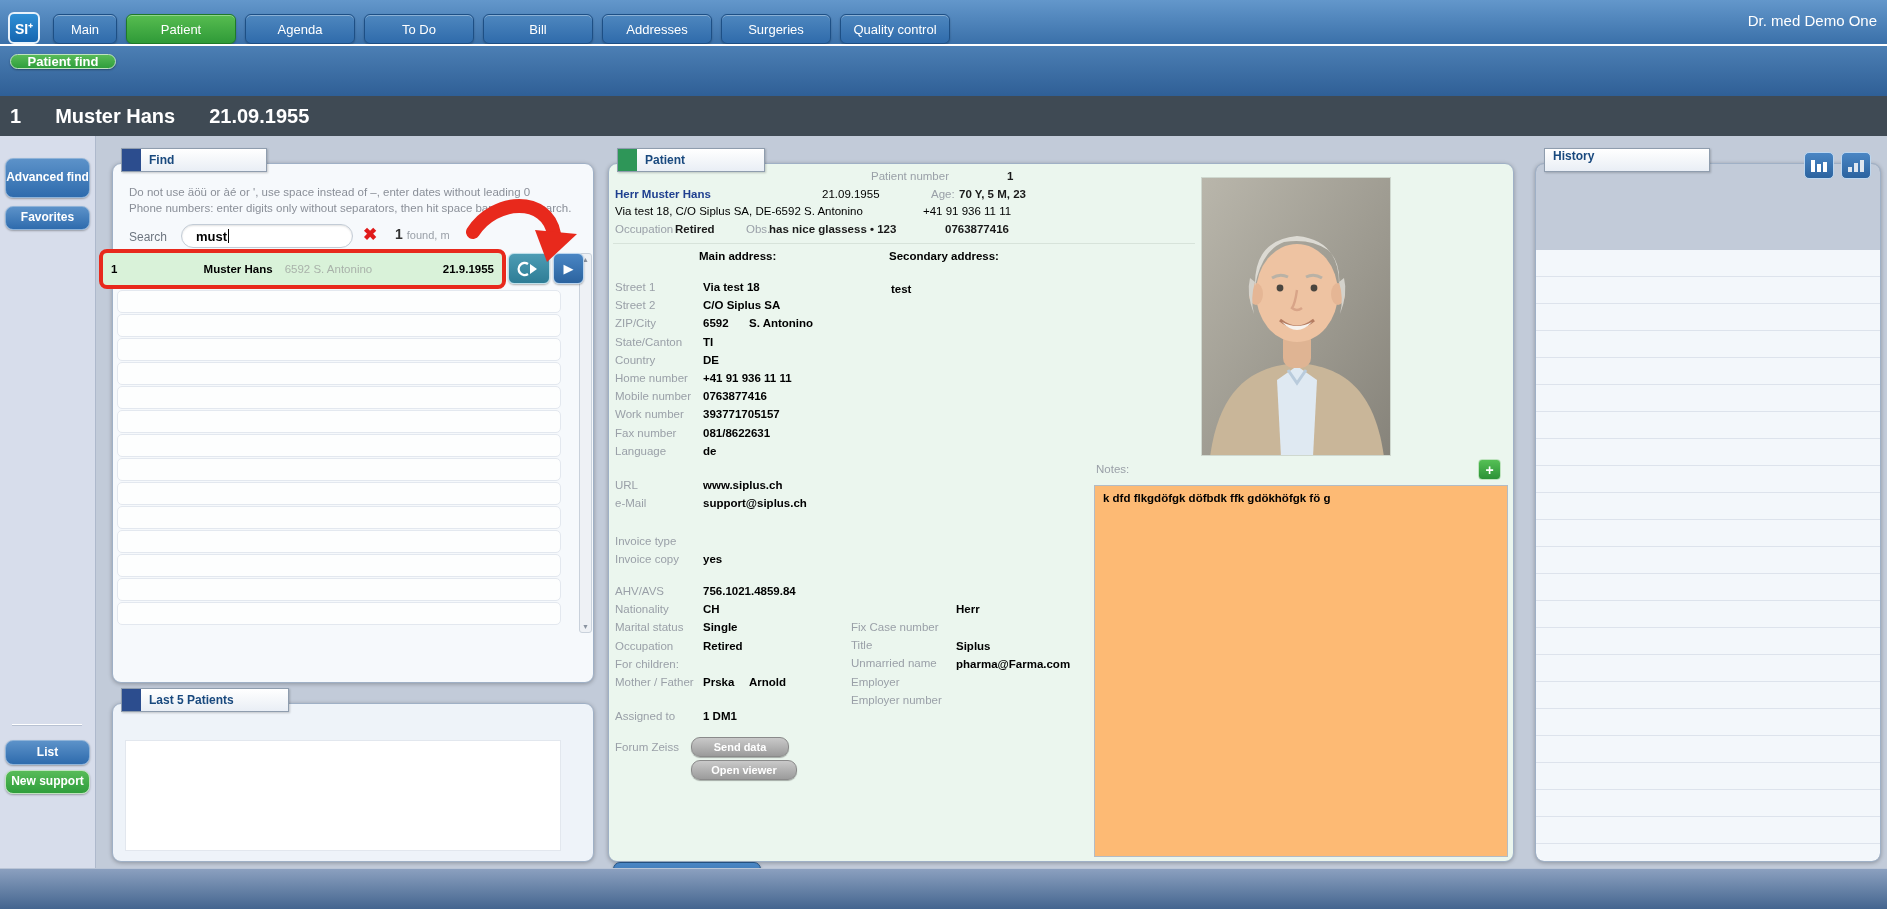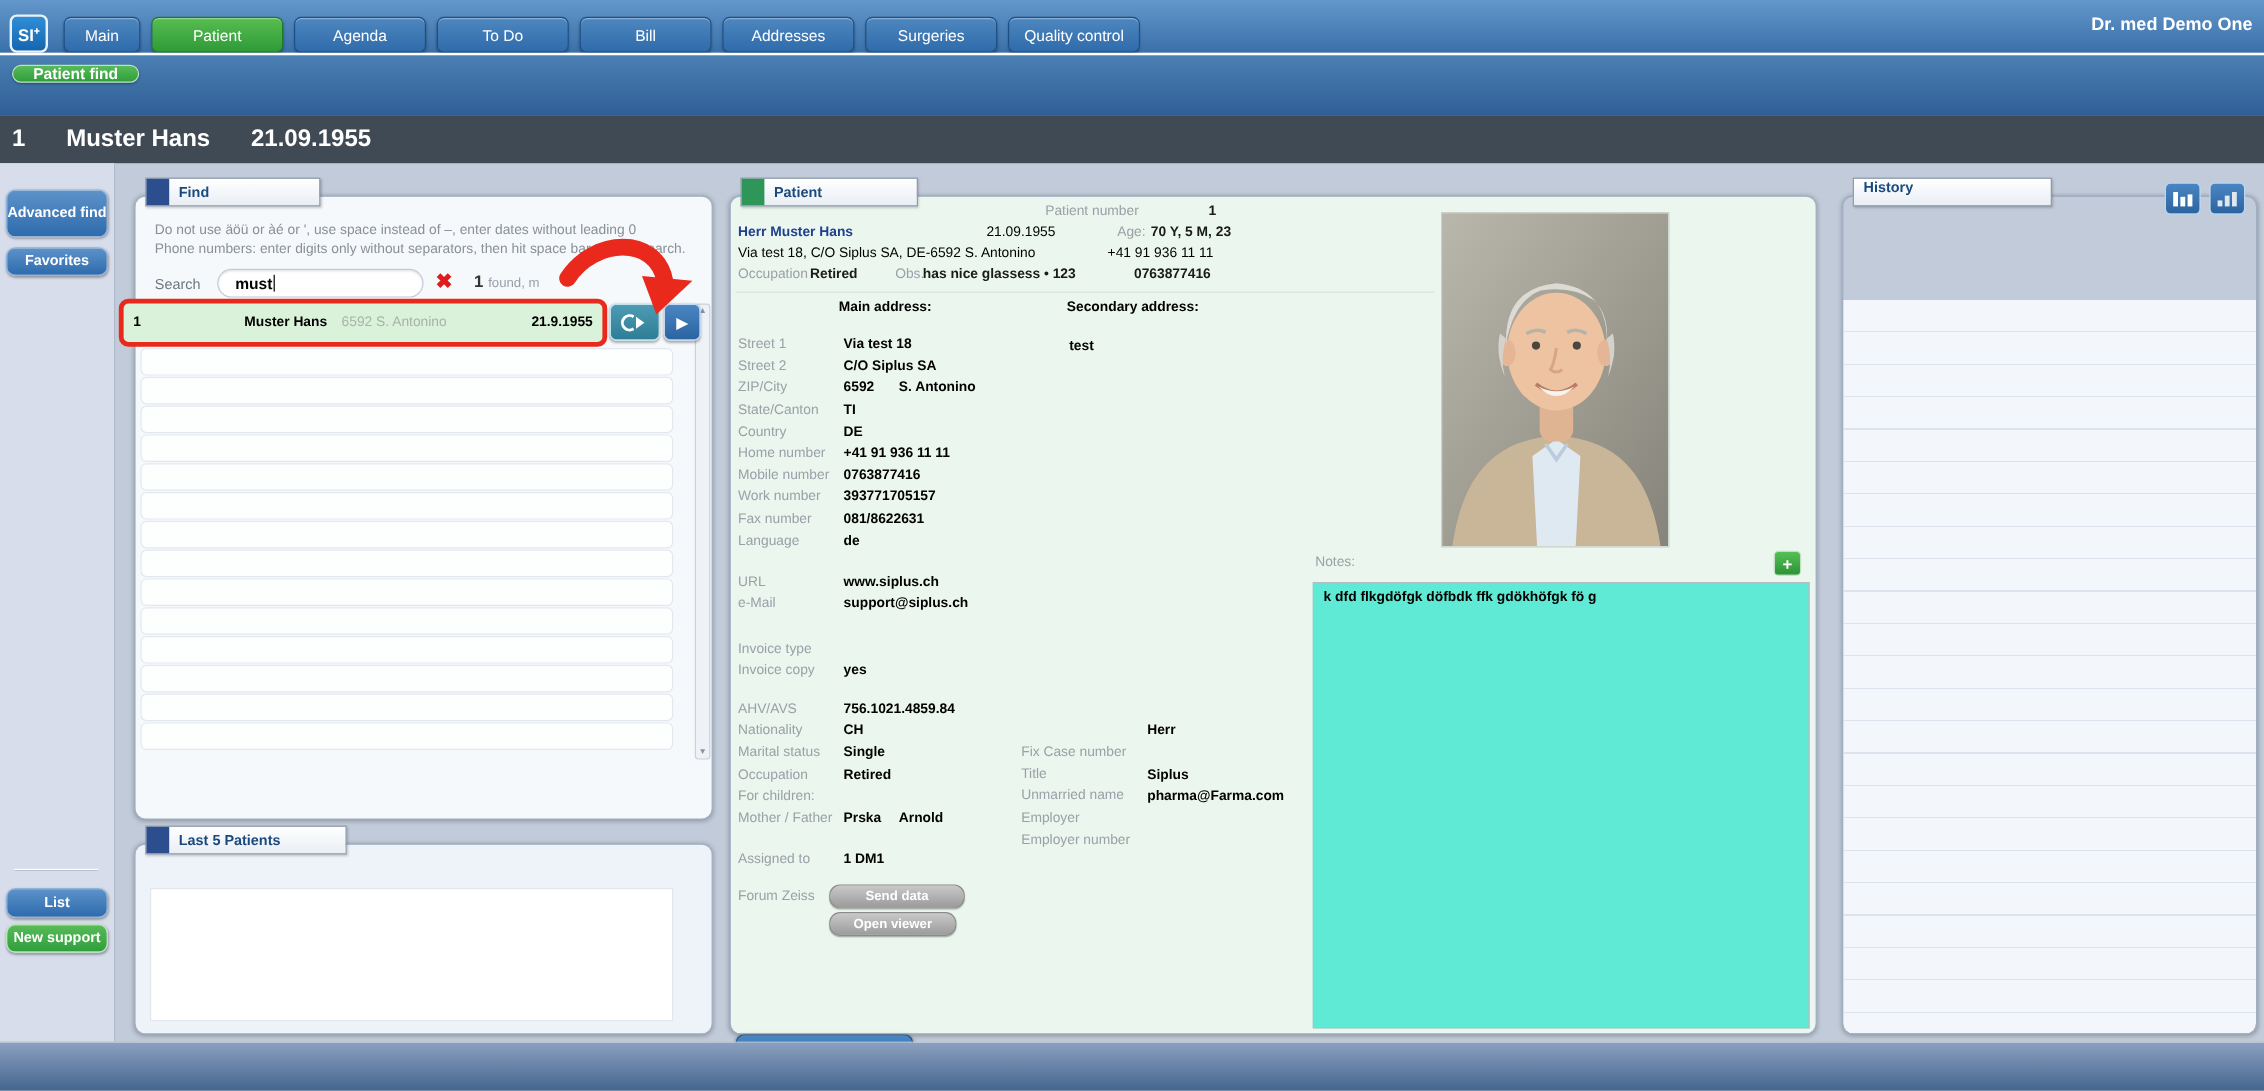--- a/index.html
+++ b/index.html
@@ -13,21 +13,21 @@
   .logo { width:32px; height:32px; margin-left:8px; border-radius:6px;
     background:linear-gradient(#2f8fd6,#1565b0); border:2px solid #e8f2fb;
     color:#fff; font-weight:bold; font-size:14px; display:flex; align-items:center; justify-content:center; }
   .navtabs { display:flex; gap:9px; margin-left:13px; }
   .navbtn { min-width:110px; height:30px; border-radius:6px; color:#fff; font-size:13px;
     background:linear-gradient(#4e87bf,#2f6bab); border:1px solid #1d4f85;
     box-shadow:inset 0 1px 0 rgba(255,255,255,.35), 0 1px 2px rgba(0,0,0,.25);
     display:flex; align-items:center; justify-content:center; cursor:pointer; }
   .navbtn.narrow { min-width:64px; }
   .navbtn.active { background:linear-gradient(#57bd50,#2f9a38); border-color:#1f7a28; }
-  .userlabel { position:absolute; right:10px; top:12px; color:#fff; font-weight:bold; font-size:15px; }
+  .userlabel { position:absolute; right:10px; top:12px; color:#fff; font-weight:normal; font-size:15px; }
 
   
   .subbar { position:absolute; left:0; top:44px; width:100%; height:52px;
     background:linear-gradient(#4c7fb4,#2f5f96); border-top:2px solid #fff; }
   .btn-patient-find { position:absolute; left:10px; top:8px; width:106px; height:15px;
     background:linear-gradient(#58bb58,#2f9e3c); border:1px solid #bfe3bf; border-radius:8px;
     color:#fff; font-weight:bold; font-size:13px; display:flex; align-items:center; justify-content:center;
     box-shadow:0 1px 2px rgba(0,0,0,.35); cursor:pointer; }
 
   
@@ -127,36 +127,36 @@
   #addr-fields { top:117px; } #contact-fields { top:315px; } #invoice-fields { top:371px; }
   #civil-fields { top:421px; }
   .frow { position:relative; height:18.2px; }
   .fl  { position:absolute; left:6px; color:#9aa0a8; white-space:nowrap; }
   .fv  { position:absolute; left:94px; font-weight:bold; white-space:nowrap; }
   .fv2 { position:absolute; left:140px; font-weight:bold; white-space:nowrap; }
   .fl2 { position:absolute; left:242px; color:#9aa0a8; white-space:nowrap;margin-top:36px; }
   .fv2r{ position:absolute; left:347px; font-weight:bold; white-space:nowrap; }
   .assigned-row { position:absolute; left:0; top:546px; width:470px; font-size:11.5px; height:18px; }
   .forum-label { position:absolute; left:6px; top:577px; color:#9aa0a8; font-size:11.5px; }
-  .graybtn { position:absolute; left:82px; width:113px; height:20px; border-radius:9px;
+  .graybtn { position:absolute; left:82px; width:98px; height:20px; border-radius:9px;
     background:linear-gradient(#c9c9c9,#9b9b9b); border:1px solid #8a8a8a; color:#fff; font-weight:bold;
     font-size:11px; display:flex; align-items:center; justify-content:center; cursor:pointer;
     box-shadow:0 1px 1px rgba(0,0,0,.3); }
   .gb1 { top:573px; } .gb2 { top:596px; width:106px; }
   .btn-goto { position:absolute; left:4px; top:657px; width:148px; height:32px; border-radius:7px;
     background:linear-gradient(#4a86c4,#2e659f); border:1px solid #24507e; color:#fff; font-weight:bold;
     font-size:14px; display:flex; align-items:center; justify-content:center; cursor:pointer;
     box-shadow:0 1px 3px rgba(0,0,0,.35);margin-top:41px; }
   .photo { position:absolute; left:592px; top:13px; width:190px; height:279px; border:1px solid #cfd8cf;
     background:#a7a49a; overflow:hidden; }
   .notes-label { position:absolute; left:487px; top:299px; color:#9aa0a8; font-size:11.5px; }
   .btn-add { position:absolute; left:869px; top:295px; width:23px; height:21px; border-radius:4px;
     background:linear-gradient(#55c055,#2c9237); border:1px solid #bfe3bf; color:#fff; font-weight:bold;
     font-size:14px; display:flex; align-items:center; justify-content:center; cursor:pointer; }
-  .notes-box { position:absolute; left:485px; top:321px; width:414px; height:372px; background:#5eead4;
+  .notes-box { position:absolute; left:485px; top:321px; width:414px; height:372px; background:#fdba74;
     border:1px solid #b3bcc5; font-size:11.5px; font-weight:bold; padding:6px 8px; cursor:text; }
 
   
   .panel-history { left:1535px; top:163px; width:346px; height:699px; background:#f3f7fb;
     padding-top:86px;
     background-image:repeating-linear-gradient(to bottom, transparent 0 26px, #dde3ec 26px 27px);
     background-origin:content-box; background-clip:content-box; }
   .tab-history { width:166px;flex-direction:column; }
   .chartbtn { position:absolute; width:30px; height:27px; border-radius:5px; z-index:4;
     background:linear-gradient(#4a86c4,#2b639f); border:1px solid #bcd6ef;

